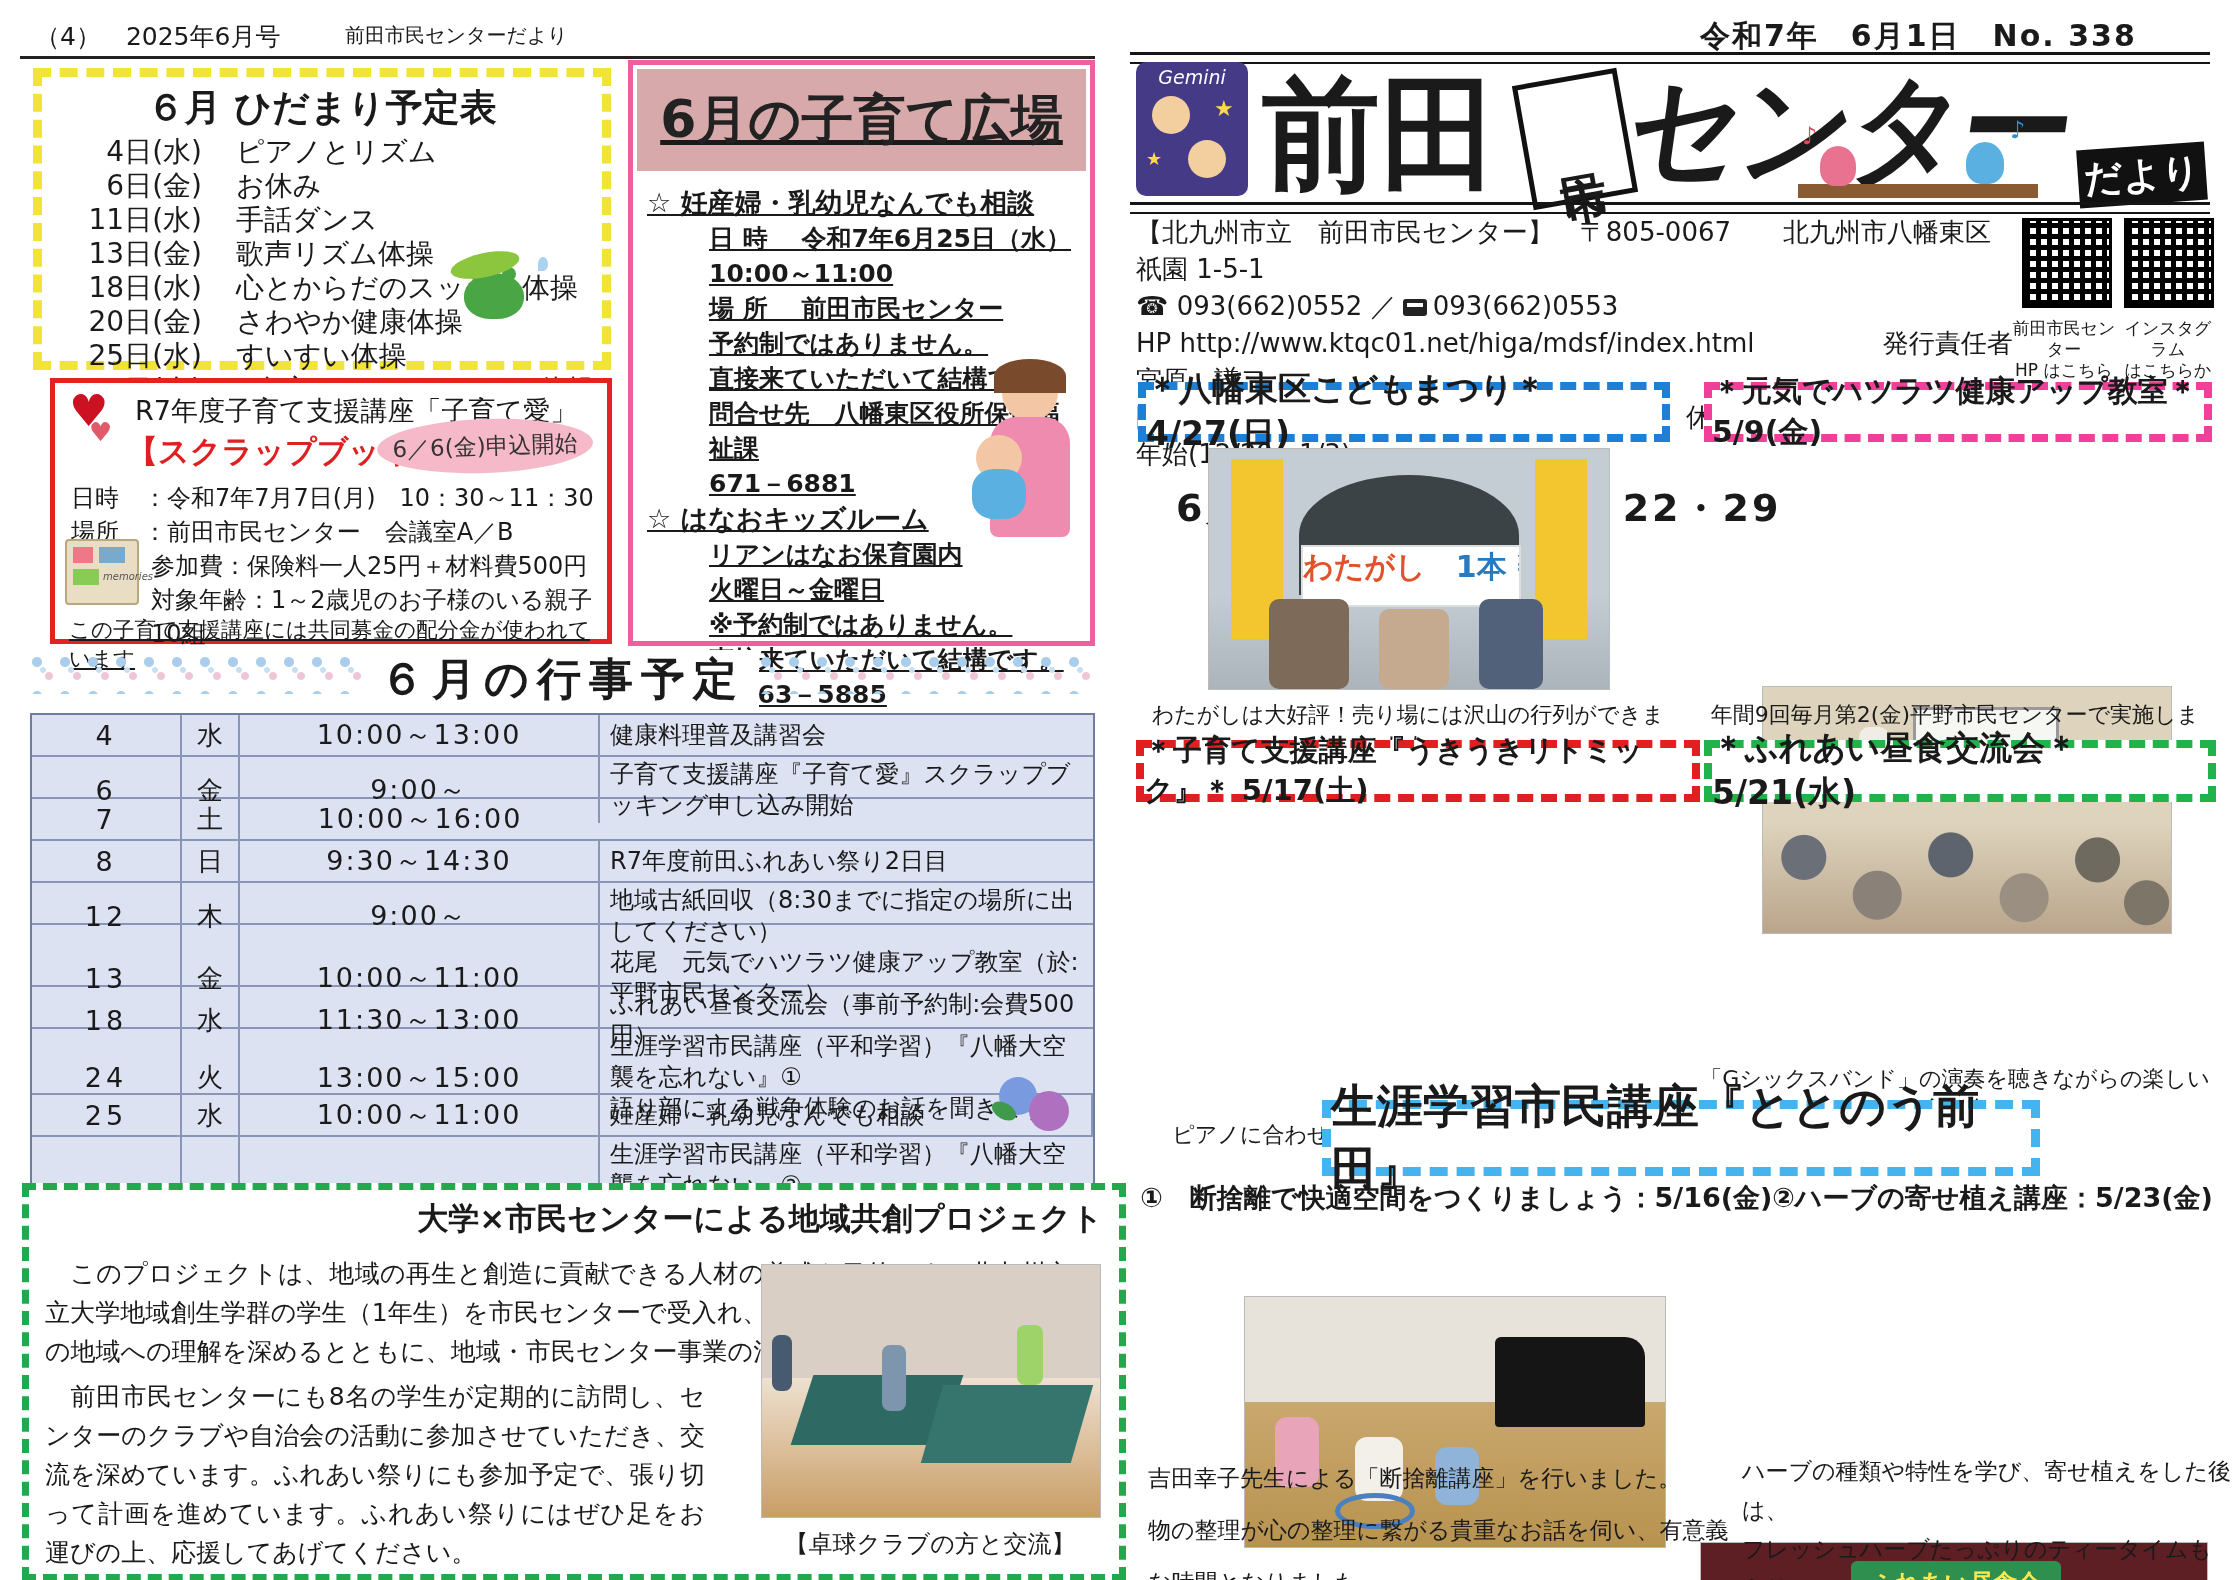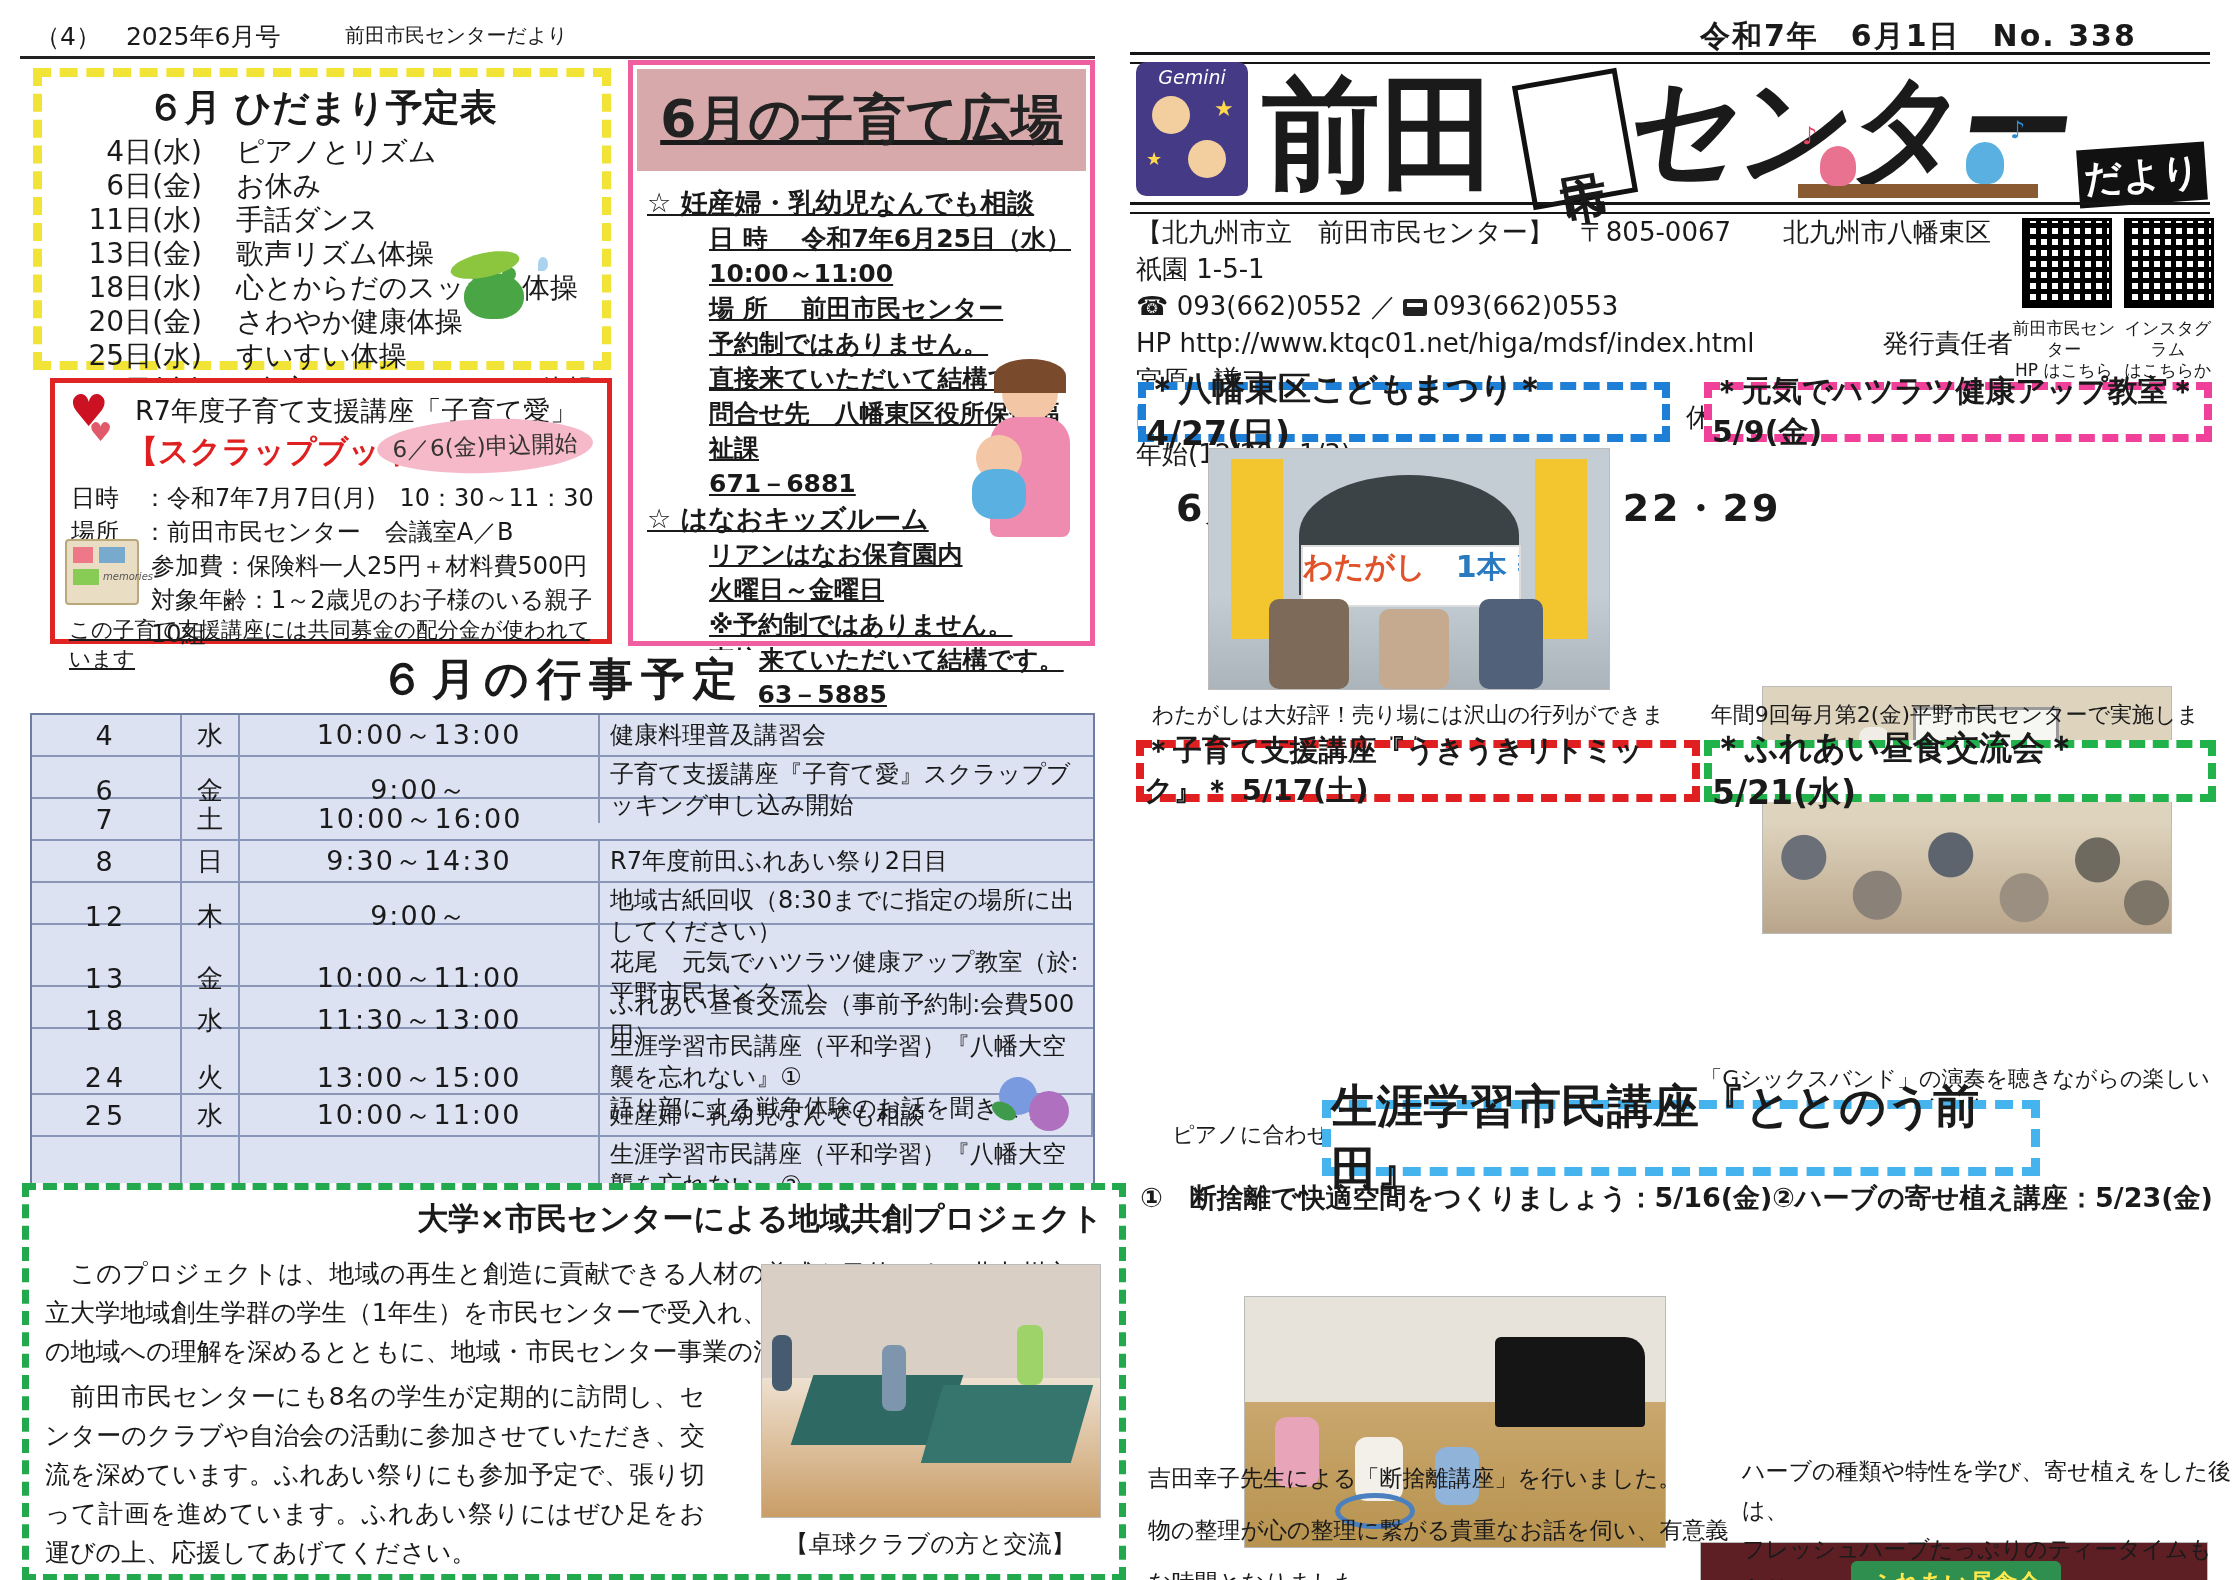--- a/index.html
+++ b/index.html
@@ -158,21 +158,21 @@
     <div class="abs" style="right:8px;top:300px;width:110px;height:190px;">
       <div class="abs" style="left:30px;top:0;width:56px;height:56px;background:#f3c6a5;border-radius:50%;"></div>
       <div class="abs" style="left:22px;top:-6px;width:72px;height:34px;background:#7a4a2d;border-radius:50% 50% 0 0;"></div>
       <div class="abs" style="left:18px;top:52px;width:80px;height:120px;background:#f08bb0;border-radius:26px 26px 8px 8px;"></div>
       <div class="abs" style="left:4px;top:70px;width:46px;height:46px;background:#f3c6a5;border-radius:50%;"></div>
       <div class="abs" style="left:0px;top:104px;width:54px;height:50px;background:#5ab0e0;border-radius:40%;"></div>
     </div>
   </div>
 
   <div class="abs" style="left:30px;top:650px;width:1065px;">
-    <div style="display:flex;align-items:center;flex-direction:column;">
+    <div style="display:flex;">
       <div class="drops" style="flex:1;"></div>
       <div class="ctr b" style="font-size:44px;letter-spacing:8px;padding:0 14px;background:#fff;">６月の行事予定</div>
       <div class="drops" style="flex:1;"></div>
     </div>
     <div class="sched" style="margin-top:4px;">
       <div class="srow" style="height:40px;">
           <div class="scell sday">4</div>
           <div class="scell sweek">水</div>
           <div class="scell stime">10:00～13:00</div>
           <div class="scell sevent">健康料理普及講習会</div>

